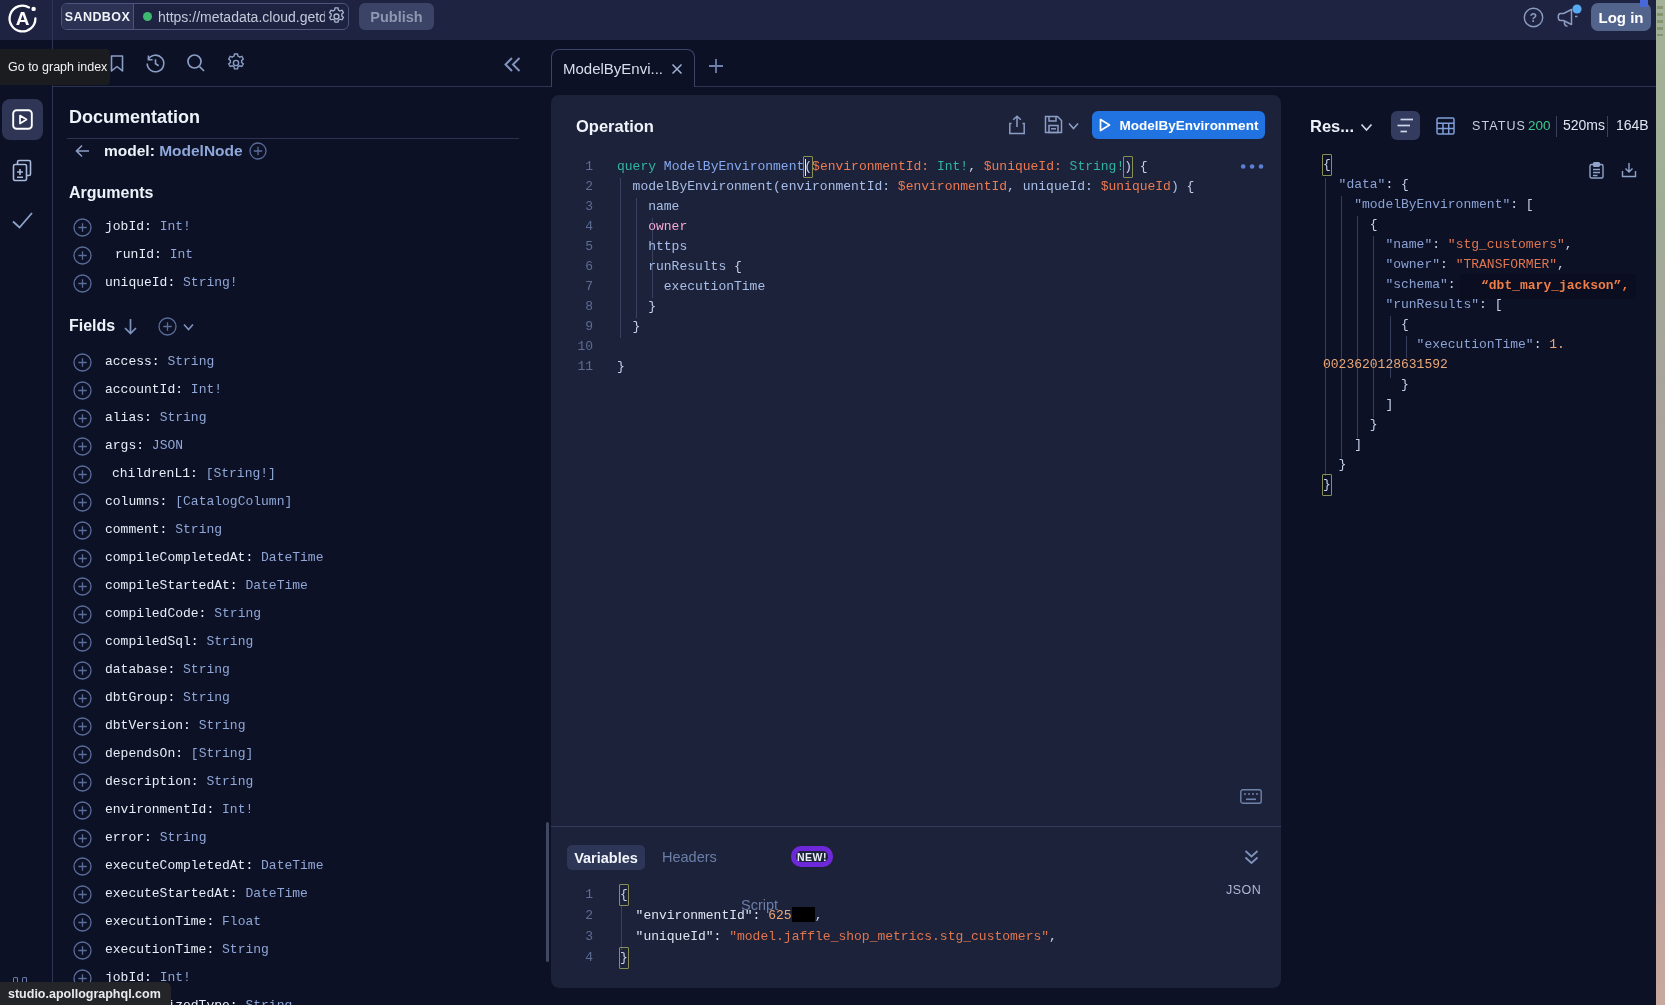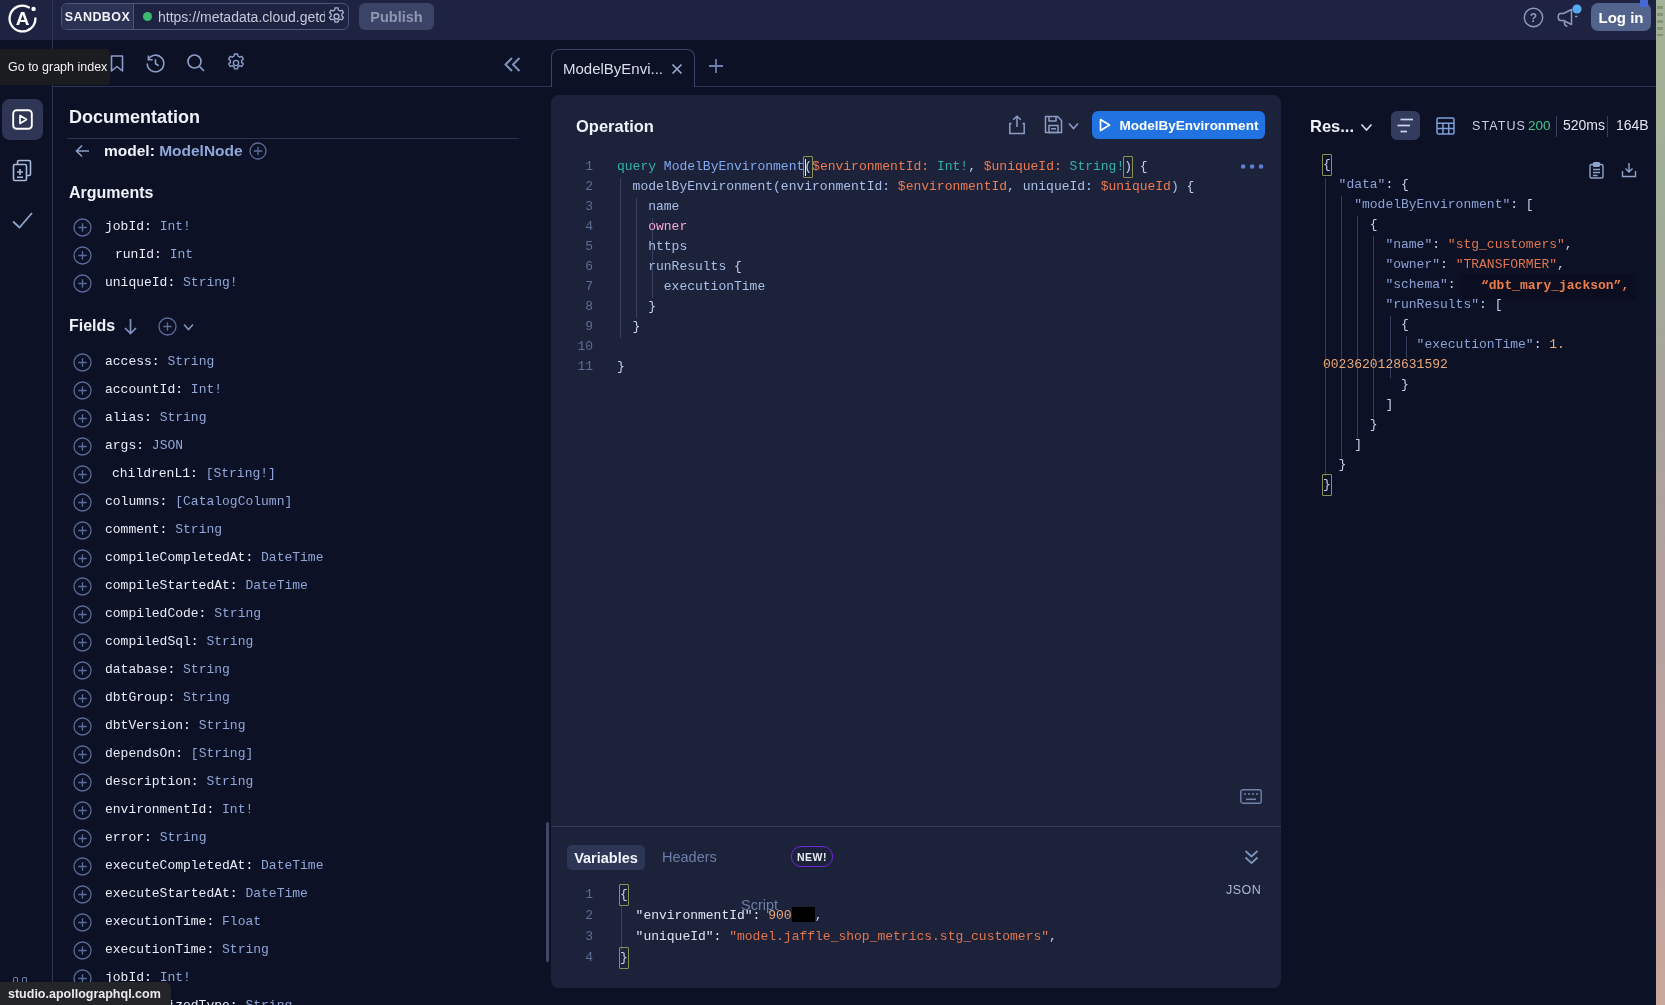--- a/index.html
+++ b/index.html
@@ -360,36 +360,36 @@
       <circle cx="17" cy="5" r="1"></circle>
       <path d="M6 9.5 h10 v1.6 h-10 z"></path>
     </g>
   </svg>
 <div class="abs" style="left:551px;top:826px;width:730px;height:1px;background:#343b5e;"></div>
 <div class="abs" style="left:567px;top:845px;width:78px;height:25px;background:#2e3657;border-radius:5px;display:flex;align-items:center;justify-content:center;">
  <span style="font-size:14.5px;font-weight:bold;color:#f2f5fb;">Variables</span>
   </div>
 <div class="abs" style="left:662px;top:849px;font-size:14.5px;color:#6c7ea8;">Headers</div>
 <div class="abs" style="left:741px;top:849px;font-size:14.5px;color:#6c7ea8;margin-top:48px;">Script</div>
-<div class="abs" style="left:791px;top:846px;width:42px;height:21px;border:1px solid #6d28d9;border-radius:10px;display:flex;align-items:center;justify-content:center;">
+<div class="abs" style="left:791px;top:846px;width:42px;height:21px;border:5px solid #6d28d9;border-radius:10px;display:flex;align-items:center;justify-content:center;">
  <span style="font-size:10.5px;font-weight:bold;color:#e8ecf5;letter-spacing:0.5px;">NEW!</span>
   </div>
 <svg class="abs" style="left:1244px;top:849px;" width="15" height="16" viewBox="0 0 15 16">
  <g fill="none" stroke="#7f93bd" stroke-width="1.7">
       <path d="M1.5 2 L 7.5 7.5 L 13.5 2"></path>
       <path d="M1.5 8.5 L 7.5 14 L 13.5 8.5"></path>
     </g>
   </svg>
 <div class="abs" style="left:1226px;top:883px;font-size:12.5px;color:#aeb9d4;letter-spacing:0.5px;">JSON</div>
 <div class="abs mono cl" style="left:533px;top:885px;width:60px;text-align:right;color:#5d6c92;">1</div>
 <div class="abs mono cl" style="left:533px;top:906px;width:60px;text-align:right;color:#5d6c92;">2</div>
 <div class="abs mono cl" style="left:533px;top:927px;width:60px;text-align:right;color:#5d6c92;">3</div>
 <div class="abs mono cl" style="left:533px;top:948px;width:60px;text-align:right;color:#5d6c92;">4</div>
 <div class="abs mono cl" style="left:620px;top:885px;"><span class="mono" style="display:inline-block;border:1px solid #8a8f55;border-radius:1px;margin:-1px;position:relative;color:#c5d0ea;">{</span></div>
-<div class="abs mono cl" style="left:620px;top:906px;"><span style="color:#dde4f2;">  "environmentId": </span><span style="color:#eaa878;">900</span><span style="display:inline-block;width:23px;height:15px;background:#000;vertical-align:-3px;"></span><span style="color:#c5d0ea;">,</span></div>
+<div class="abs mono cl" style="left:620px;top:906px;"><span style="color:#dde4f2;">  "environmentId": </span><span style="color:#eaa878;">625</span><span style="display:inline-block;width:23px;height:15px;background:#000;vertical-align:-3px;"></span><span style="color:#c5d0ea;">,</span></div>
 <div class="abs mono cl" style="left:620px;top:927px;"><span style="color:#dde4f2;">  "uniqueId": </span><span style="color:#e0764f;">"model.jaffle_shop_metrics.stg_customers"</span><span style="color:#c5d0ea;">,</span></div>
 <div class="abs mono cl" style="left:620px;top:948px;"><span class="mono" style="display:inline-block;border:1px solid #8a8f55;border-radius:1px;margin:-1px;position:relative;color:#c5d0ea;">}</span></div>
 <div class="abs" style="left:621px;top:905px;width:1px;height:45px;background:rgba(125,140,185,0.30);"></div>
 
 <div class="abs" style="left:1310px;top:117px;font-size:16.5px;font-weight:bold;color:#eef1f8;">Res...</div>
 <svg class="abs" style="left:1360px;top:123px;" width="13" height="9" viewBox="0 0 13 9">
     <path d="M1.5 1.5 L 6.5 7 L 11.5 1.5" fill="none" stroke="#cfd7ea" stroke-width="1.7"></path>
   </svg>
 <div class="abs" style="left:1391px;top:111px;width:29px;height:29px;background:#333b5e;border-radius:6px;"></div>
 <svg class="abs" style="left:1397px;top:118px;" width="17" height="15" viewBox="0 0 17 15">

